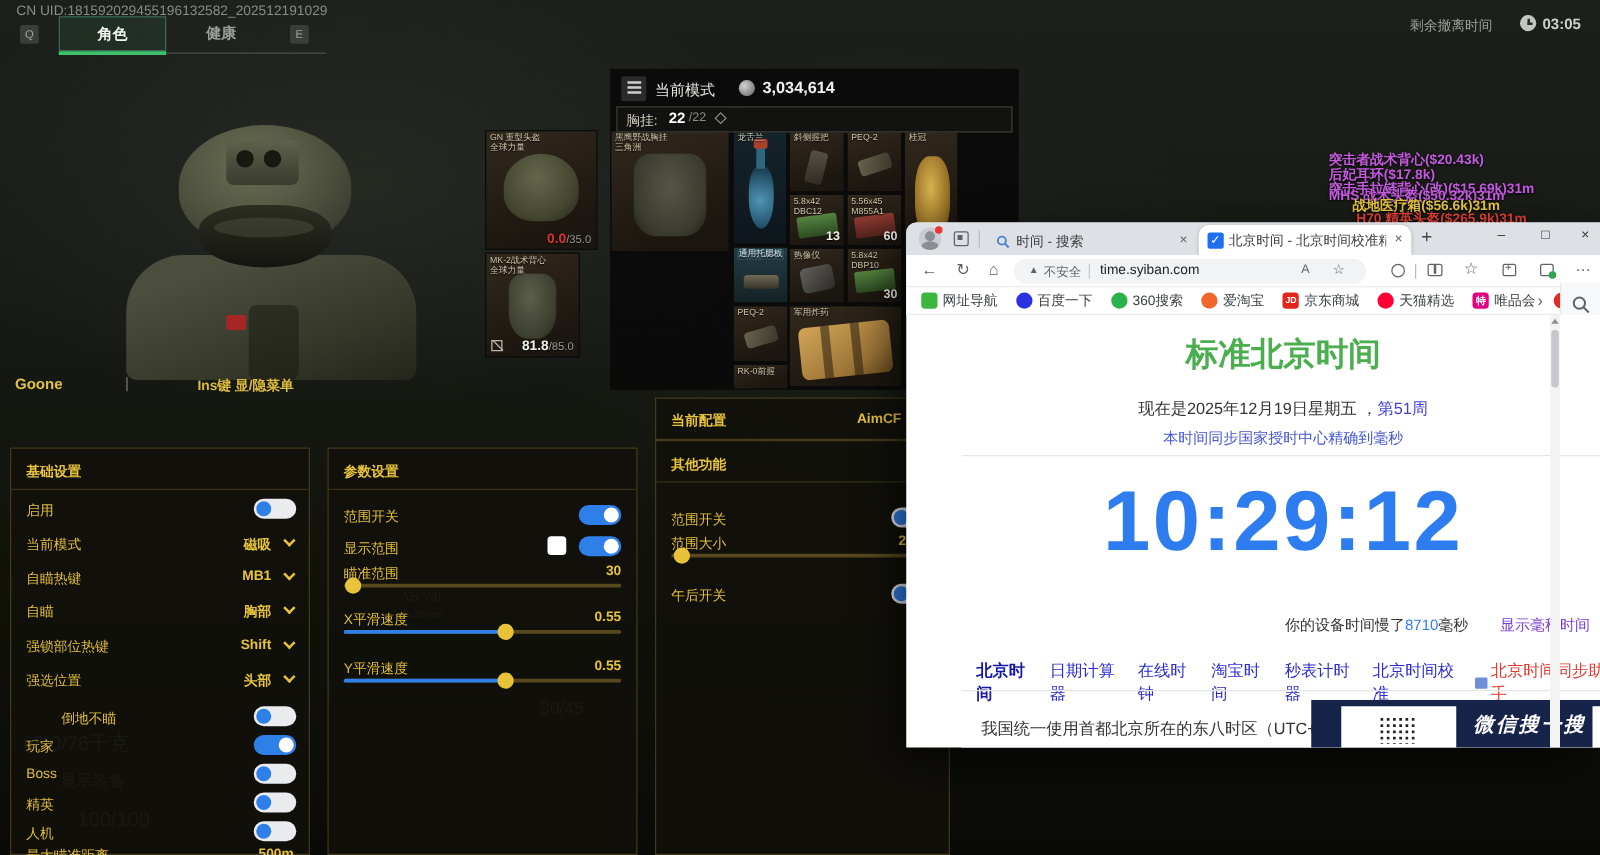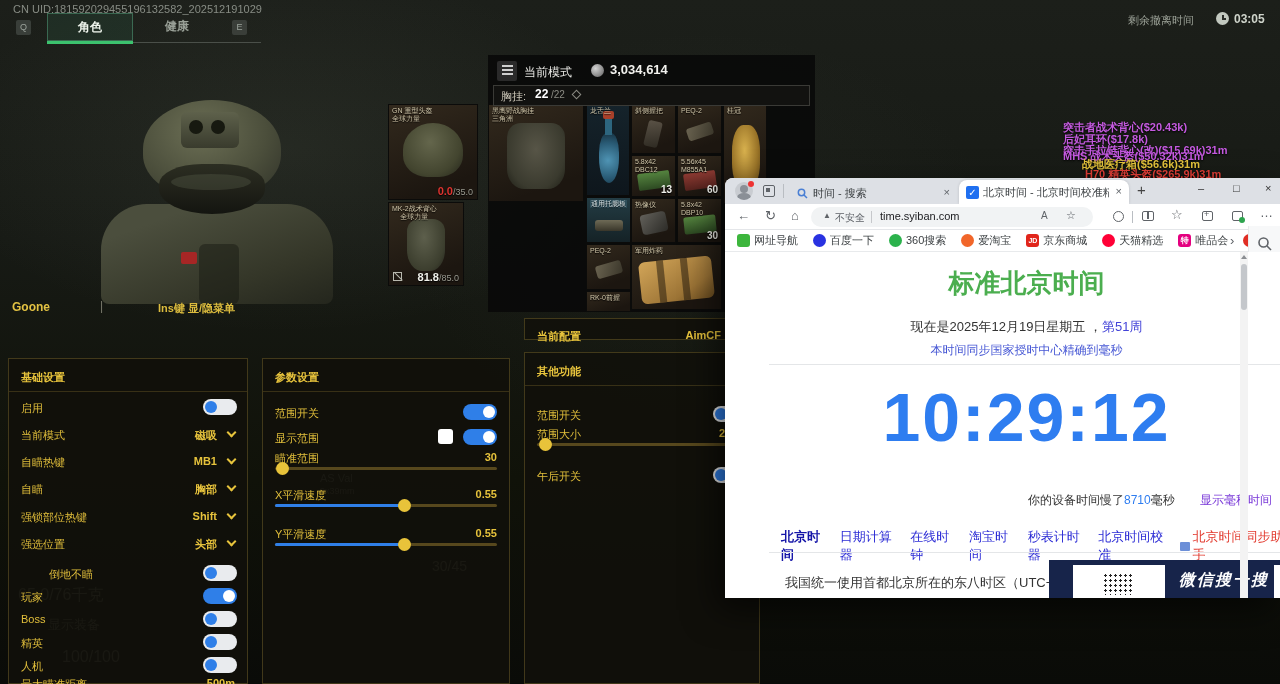--- a/index.html
+++ b/index.html
@@ -55,21 +55,21 @@
   
   .tile{position:absolute;background:linear-gradient(160deg,#32291d,#1c1610 80%);border:1px solid #0b0b0a;z-index:2;overflow:hidden;}
   .tlab{position:absolute;left:3px;top:2px;font-size:7px;line-height:8px;color:#cfc5a8;z-index:3;text-shadow:0 1px 1px #000;}
   .tcount{position:absolute;right:3px;bottom:1px;font-size:10px;font-weight:bold;color:#f0f0ea;text-shadow:0 1px 1px #000;}
   .tdur{position:absolute;right:4px;bottom:2px;font-size:11px;text-shadow:0 1px 1px #000;}
   .tdur .cur{font-weight:bold;color:#f0f0ea;} .tdur .curred{font-weight:bold;color:#e03430;}
   .tdur .max{font-size:9px;color:#9a9a90;}
   .art{position:absolute;border-radius:8px;}
   .t-helmet{left:388px;top:104px;width:90px;height:96px;}
   .t-helmet .art{left:14px;top:18px;right:14px;bottom:22px;background:radial-gradient(ellipse at 45% 35%,#64664c,#43452f 65%,#23241a);border-radius:50% 50% 40% 40%;}
-  .t-vest{left:388px;top:202px;width:76px;height:84px;text-align:center;}
+  .t-vest{left:388px;top:202px;width:76px;height:84px;}
   .t-vest .art{left:18px;top:16px;right:18px;bottom:14px;background:radial-gradient(ellipse at 45% 35%,#5d5f4c,#3c3e2e 70%,#20211a);border-radius:12px 12px 40% 40%;}
   .vicon{position:absolute;left:4px;bottom:4px;width:9px;height:9px;border:1px solid #b8b8ae;}
   .vicon::after{content:"";position:absolute;left:-1px;top:3px;width:11px;height:1px;background:#b8b8ae;transform:rotate(45deg);}
   .t-rig{left:488px;top:104px;width:96px;height:98px;}
   .t-rig .art{left:18px;top:18px;right:18px;bottom:12px;background:radial-gradient(ellipse at 50% 40%,#575547,#3a3a2e 70%,#1e1e16);border-radius:14px 14px 30% 30%;}
   .t-bottle{left:586px;top:104px;width:44px;height:92px;background:linear-gradient(#15232b,#0e161c);}
   .t-bottle .art{left:12px;top:28px;width:20px;height:50px;background:radial-gradient(circle at 45% 55%,#4f94b4,#295a74 60%,#16303e);border-radius:40% 40% 50% 50%;}
   .t-bottle .art::before{content:"";position:absolute;left:6px;top:-16px;width:7px;height:18px;background:#2d667f;}
   .t-bottle .art::after{content:"";position:absolute;left:4px;top:-22px;width:11px;height:8px;background:#a8402a;border-radius:2px;}
   .t-grip{left:631px;top:104px;width:45px;height:50px;}
@@ -354,21 +354,21 @@
         <span class="knob" style="left:58%;"></span>
       </div>
     <div class="row-label" style="top:168px;">Y平滑速度</div>
     <div class="row-value" style="right:12px;top:168px;">0.55</div>
     <div class="sl" style="left:12px;right:12px;top:184px;">
         <span class="fill" style="width:58%;"></span>
         <span class="knob" style="left:58%;"></span>
       </div>
   </div>
 
-  <div class="panel" style="left:524px;top:318px;width:236px;height:22px;">
+  <div class="panel" style="left:524px;top:318px;width:236px;height:34px;">
     <div class="ptitle" style="top:10px;">当前配置</div>
     <div class="row-value" style="right:38px;top:10px;">AimCF</div>
   </div>
 
   <div class="panel" style="left:524px;top:352px;width:236px;height:332px;">
     <div class="ptitle">其他功能</div>
     <div class="pdiv"></div>
     <div class="row-label" style="top:55px;">范围开关</div>
     <div class="sw off" style="right:12px;top:53px;"></div>
     <div class="row-label" style="top:74px;">范围大小</div>

